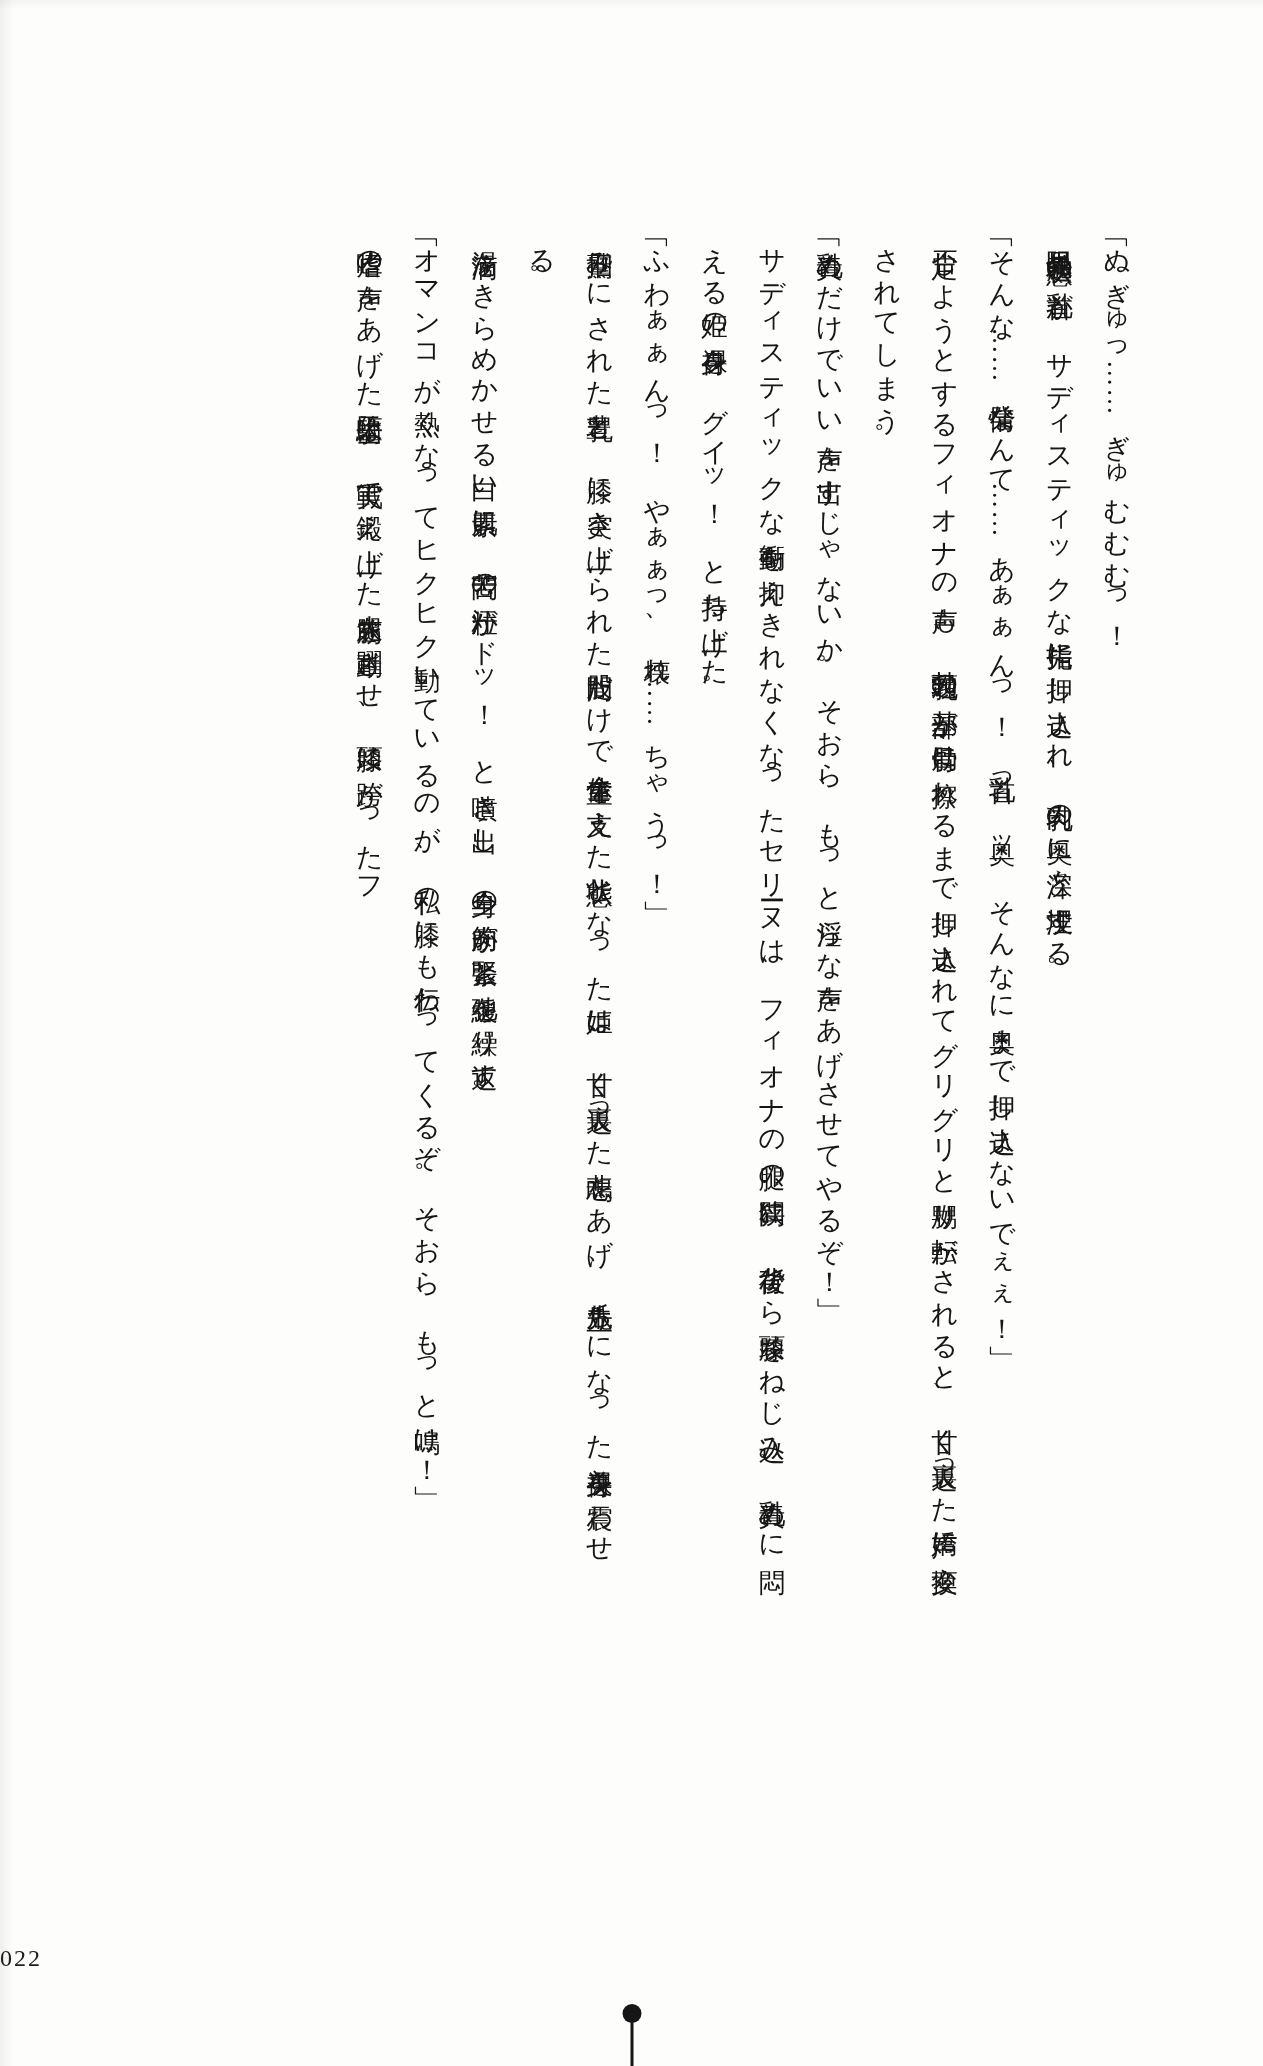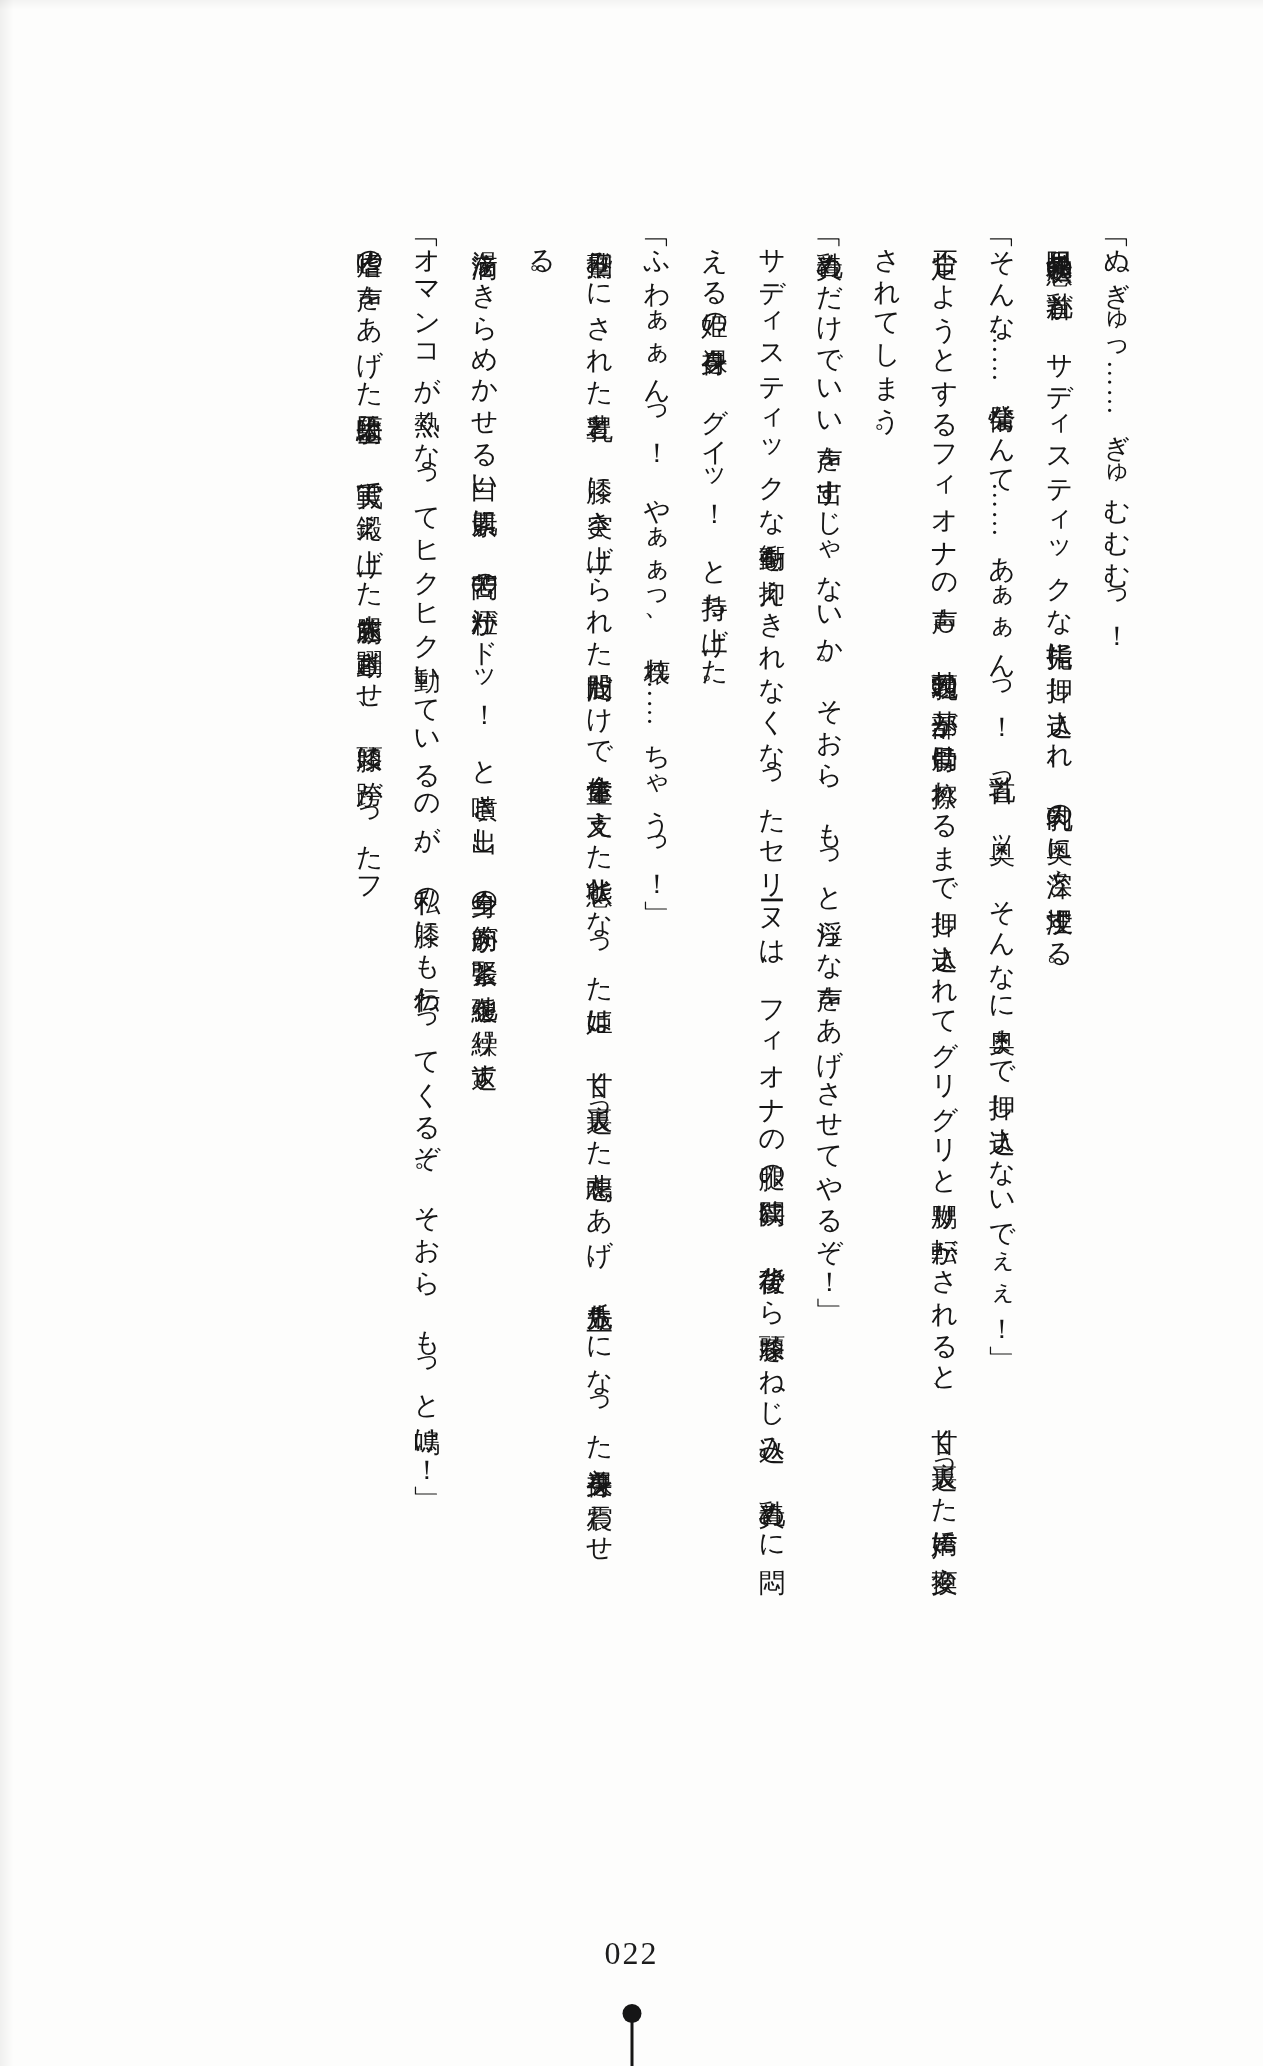--- a/index.html
+++ b/index.html
@@ -44,22 +44,22 @@
     padding: 0;
     text-indent: 0;
   }
 
   
   #page-number {
     position: absolute;
     bottom: 94px;
     left: 0;
     right: 0;
-    text-align: center;
-    font-size: 32px;
+    text-align: left;
+    font-size: 24px;
     letter-spacing: 2px;
     color: #1c1c1c;
     font-family: "Liberation Serif", "DejaVu Serif", serif;
   }
 
   
   #bottom-marker {
     position: absolute;
     bottom: 0;
     left: 50%;

